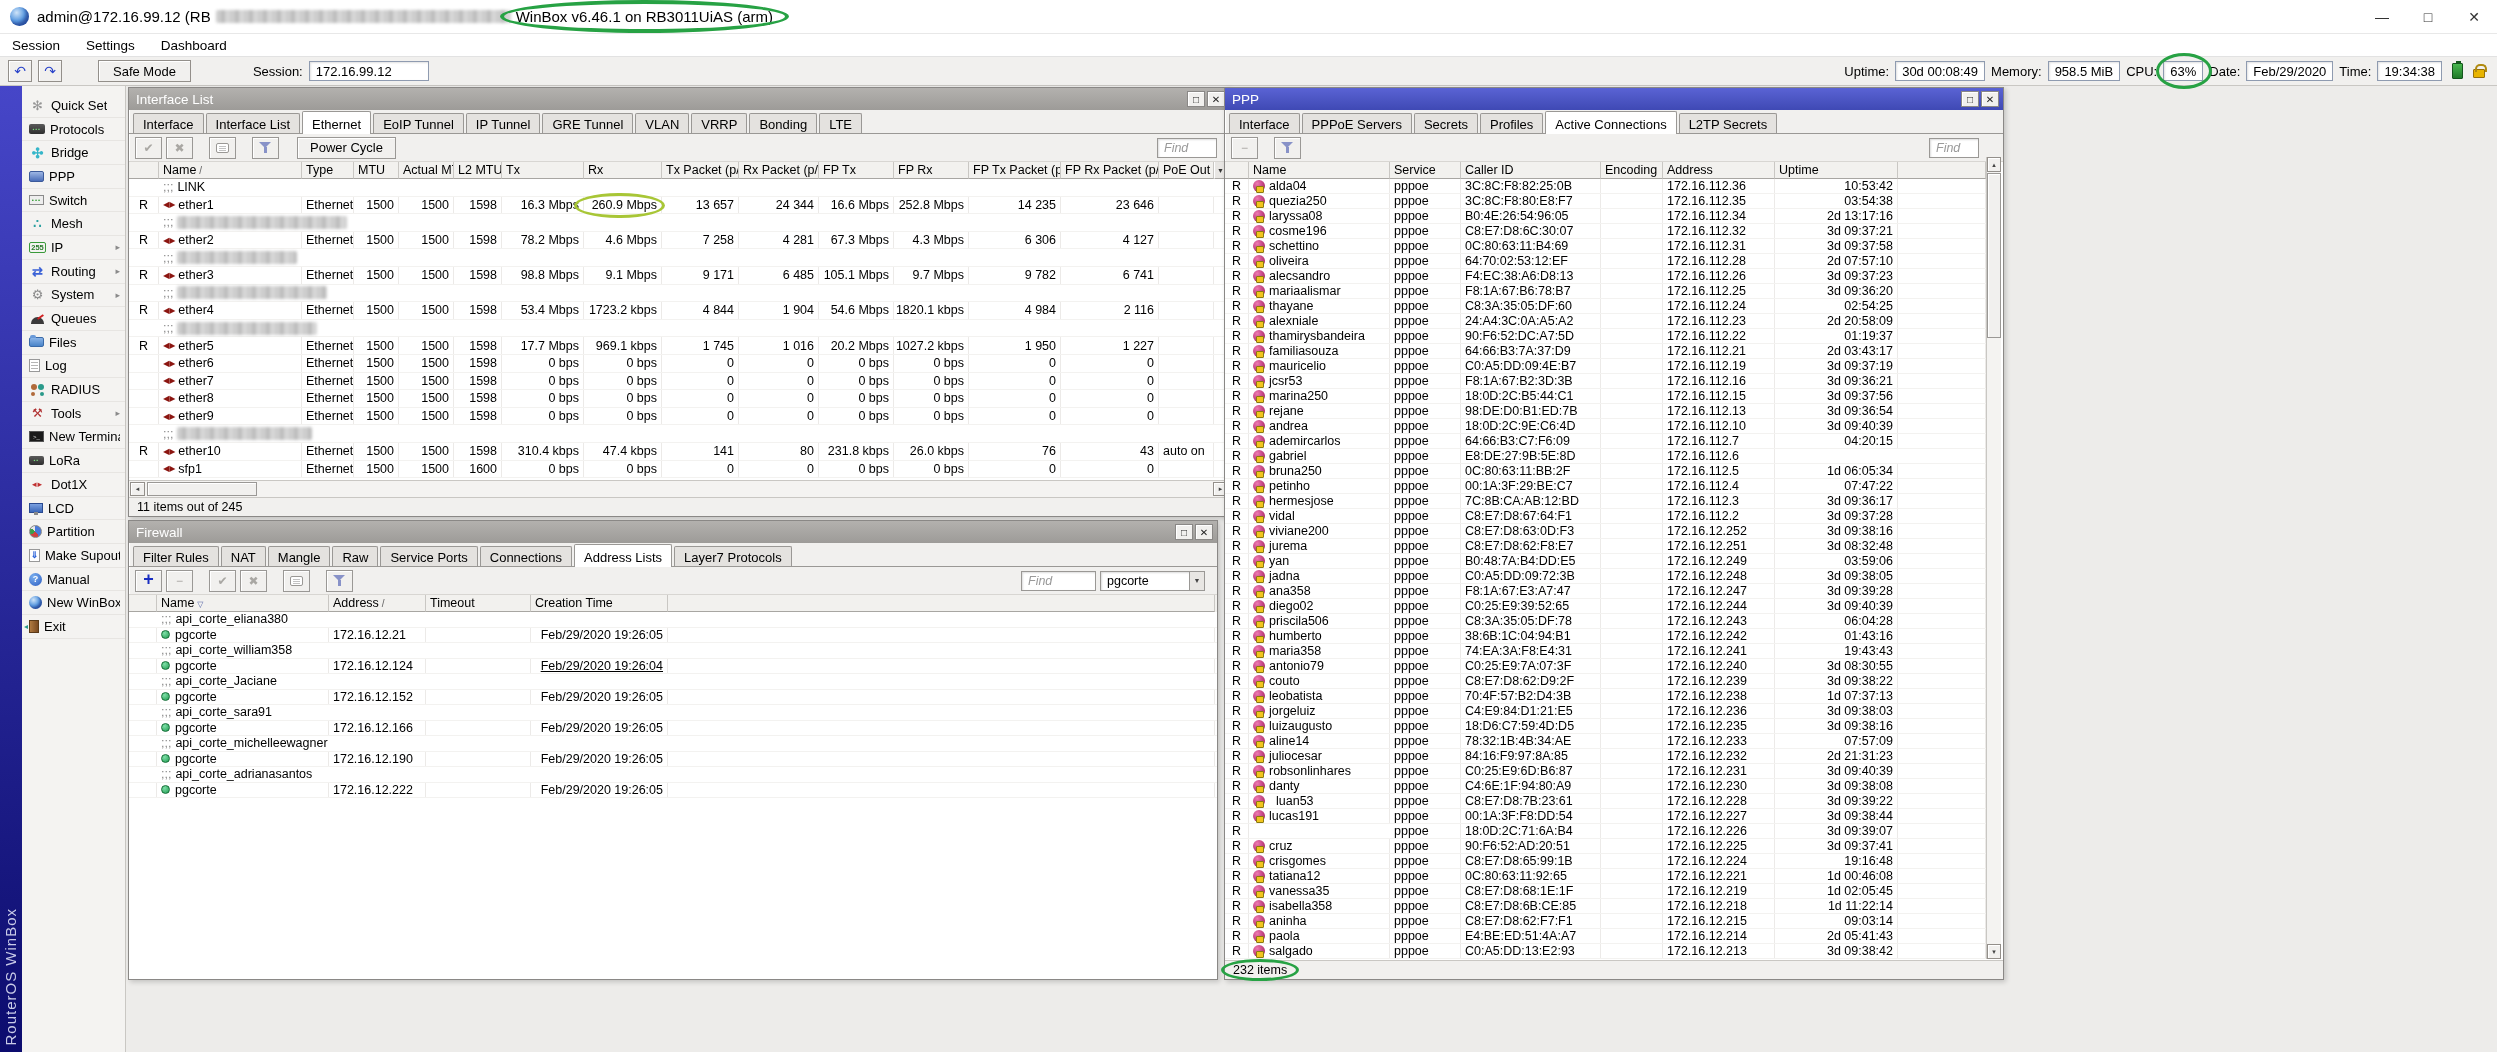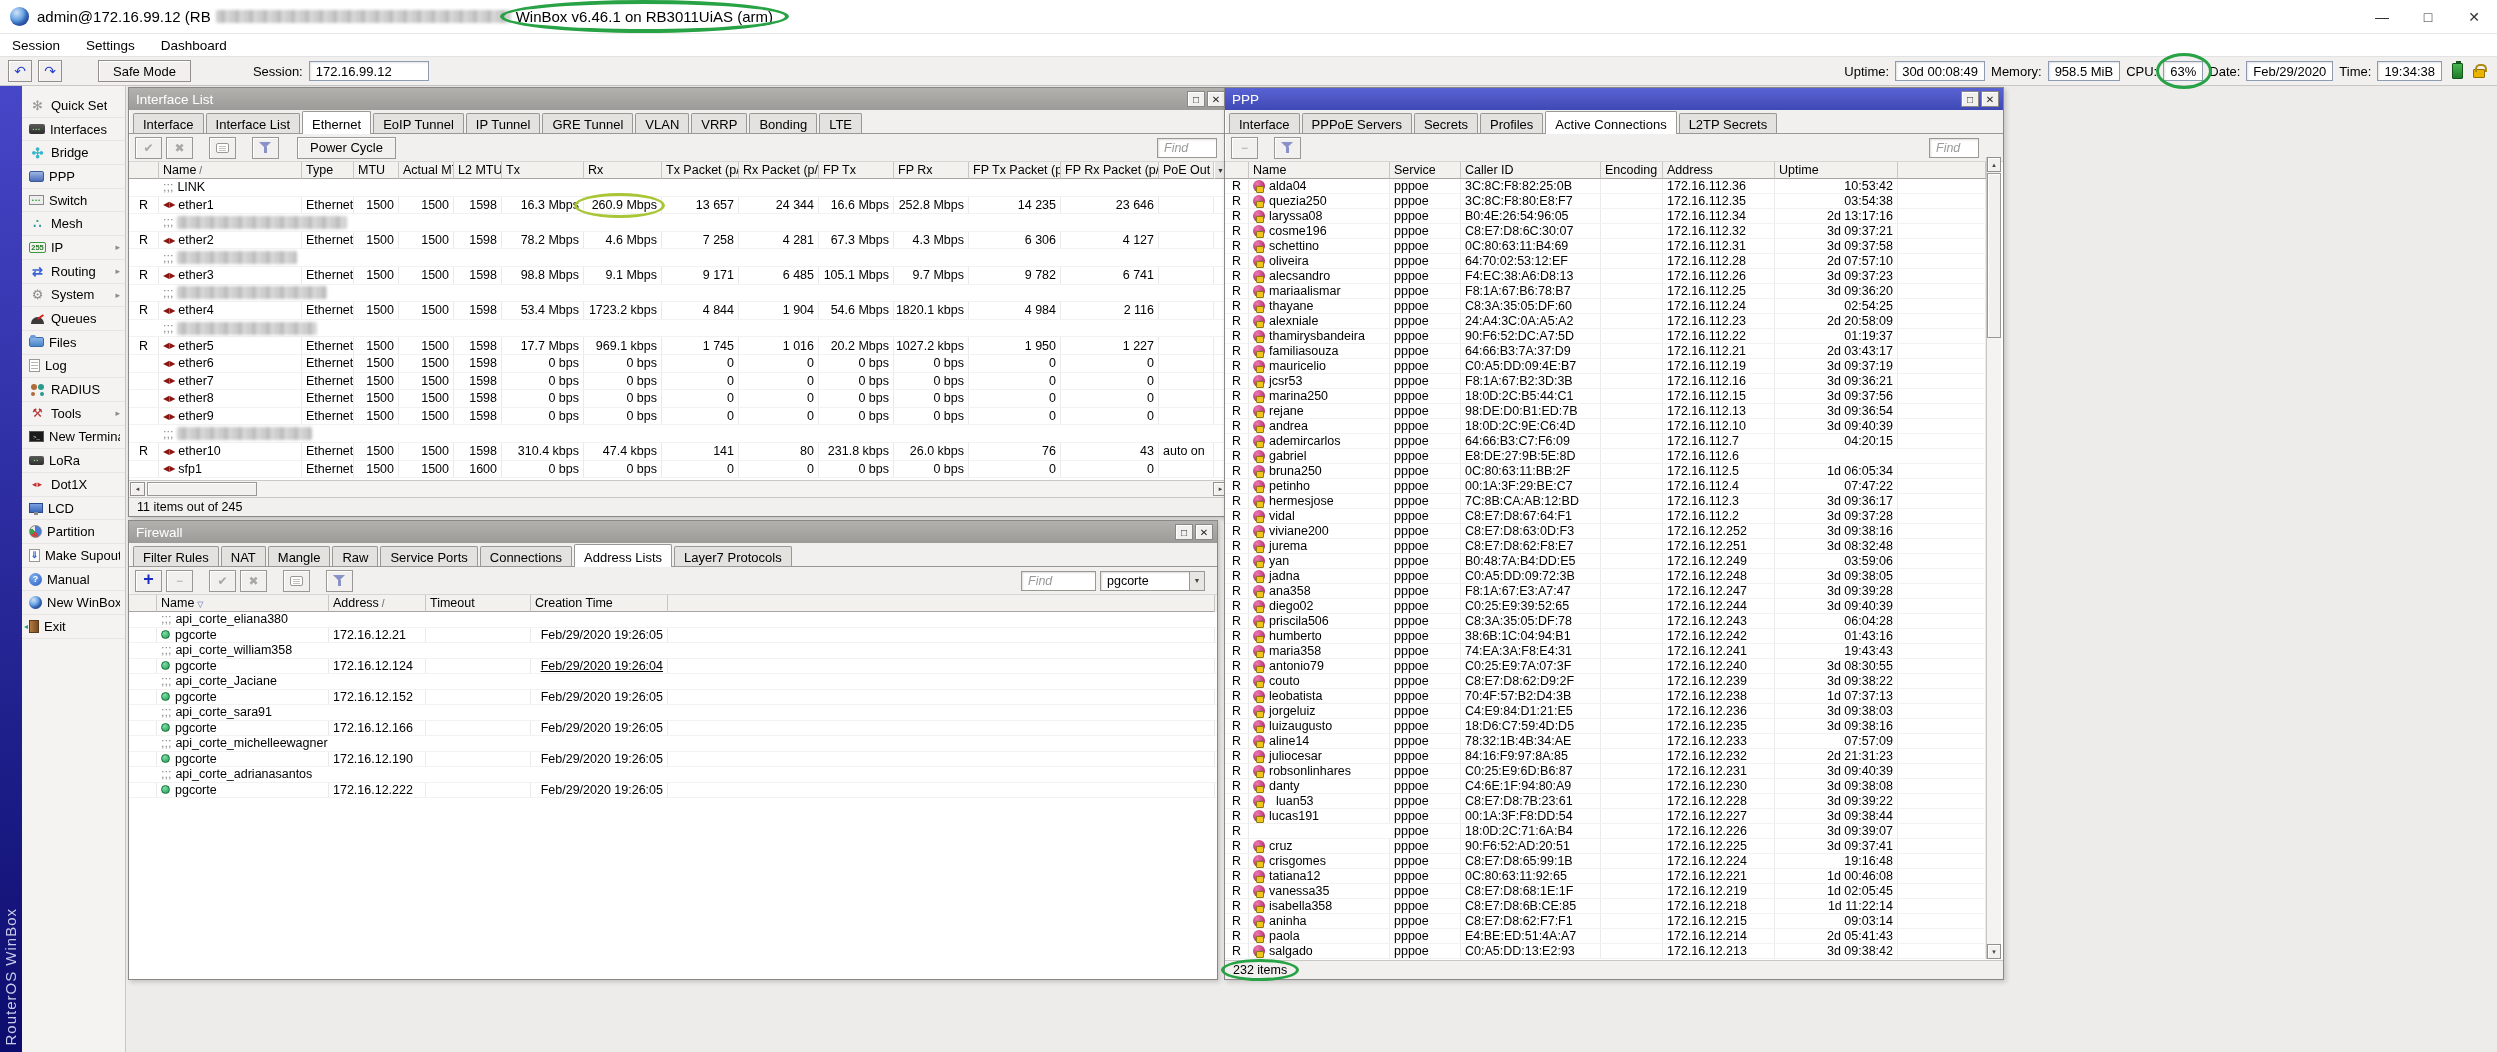--- a/index.html
+++ b/index.html
@@ -162,21 +162,21 @@
 <div class="brand">
     <span>RouterOS WinBox</span>
   </div>
 <div class="sidebar" id="sidebar">
     <div class="sbitem">
       <div class="si ic-wand"></div>
       <div style="overflow: hidden;">Quick Set</div>
     </div>
     <div class="sbitem">
       <div class="si ic-interfaces"></div>
-      <div style="overflow: hidden;">Interfaces</div>
+      <div style="overflow: hidden;">Protocols</div>
     </div>
     <div class="sbitem">
       <div class="si ic-bridge"></div>
       <div style="overflow: hidden;">Bridge</div>
     </div>
     <div class="sbitem">
       <div class="si ic-ppp"></div>
       <div style="overflow: hidden;">PPP</div>
     </div>
     <div class="sbitem">

